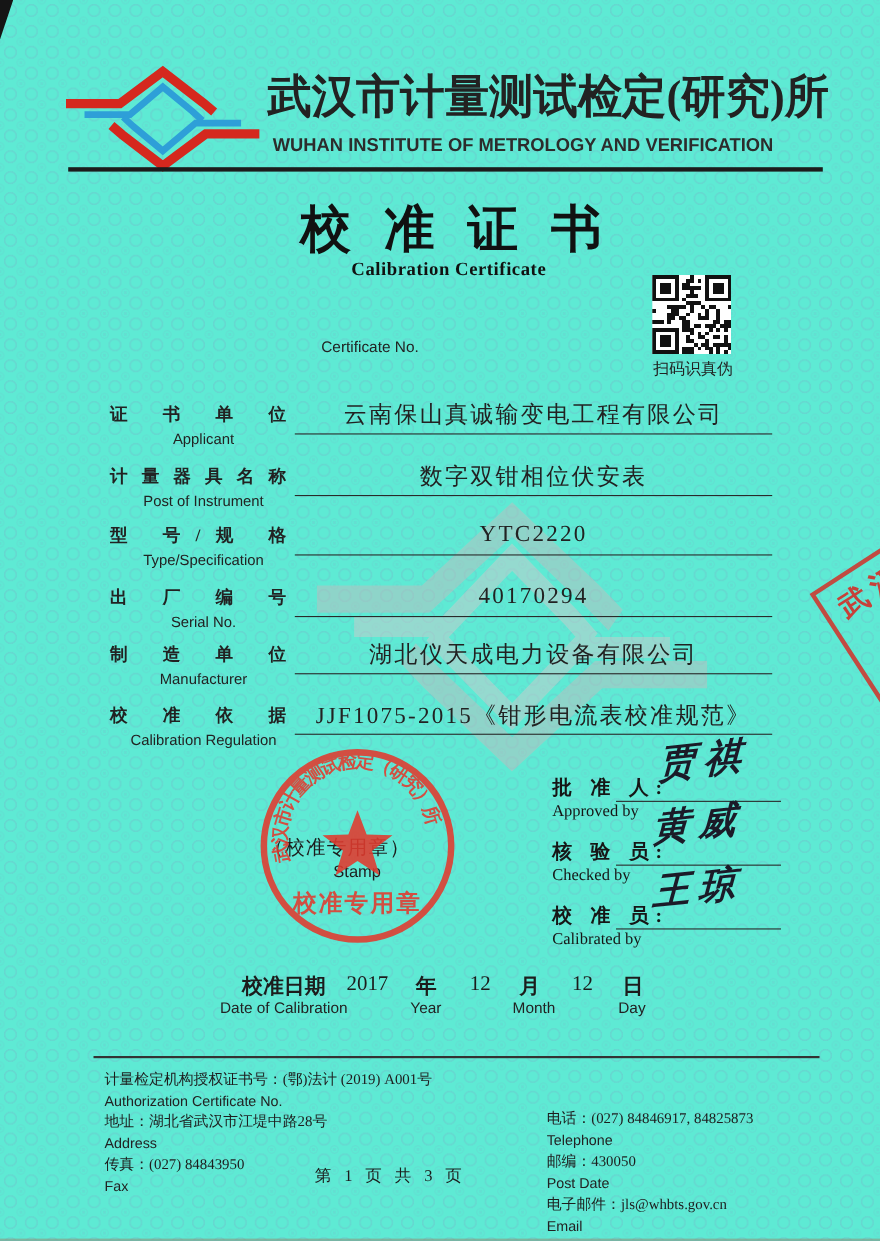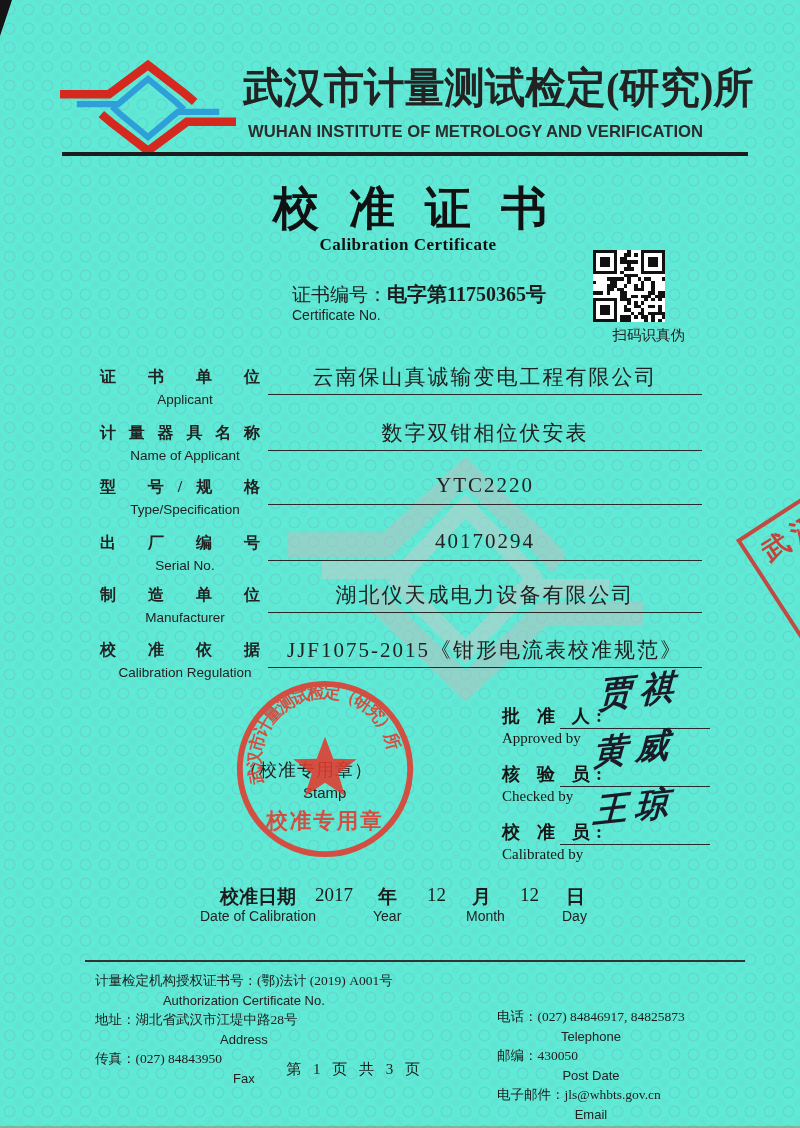--- a/index.html
+++ b/index.html
@@ -33,21 +33,21 @@
   .doc-title-cn{position:absolute;left:0;top:178px;width:820px;text-align:center;
     font-size:46px;font-weight:900;letter-spacing:30px;text-indent:30px;color:#111;}
   .doc-title-en{position:absolute;left:0;top:235px;width:816px;text-align:center;
     font-size:17px;font-weight:bold;letter-spacing:.5px;color:#111;}
 
   .certno{position:absolute;left:292px;top:281px;font-size:19px;white-space:nowrap;}
   .certno b{font-size:20px;font-weight:600;}
   .certno-en{position:absolute;left:292px;top:307px;font-family:"Liberation Sans",sans-serif;font-size:14px;color:#222;}
 
   .qr{position:absolute;left:593px;top:250px;width:72px;height:72px;}
-  .qr-caption{position:absolute;left:575px;top:326px;width:110px;text-align:right;font-size:14.5px;color:#222;}
+  .qr-caption{position:absolute;left:575px;top:326px;width:110px;text-align:center;font-size:14.5px;color:#222;}
 
   .watermark{position:absolute;left:288px;top:455px;opacity:.5;}
 
   
   .frow{position:absolute;left:100px;width:610px;}
   .flabel{position:absolute;left:0;top:0;width:160px;font-size:16px;font-weight:600;color:#222;
     text-align:justify;text-align-last:justify;}
   .flabel-en{position:absolute;left:10px;top:25px;width:150px;text-align:center;
     font-family:"Liberation Sans",sans-serif;font-size:13.5px;color:#222;}
   .fline{position:absolute;left:168px;right:8px;top:-4px;height:31px;border-bottom:1.6px solid #2a2a2a;
@@ -70,21 +70,21 @@
     font-weight:bold;color:#1b1b28;transform:rotate(-6deg) skewX(-8deg);letter-spacing:8px;}
   .h1{left:565px;top:668px}.h2{left:560px;top:726px}.h3{left:560px;top:784px}
 
   
   .date-cn{position:absolute;top:884px;font-size:19px;font-weight:600;color:#1c1c1c;}
   .date-en{position:absolute;top:908px;font-family:"Liberation Sans",sans-serif;font-size:14px;color:#222;}
 
   
   .footer-rule{position:absolute;left:85px;top:960px;width:660px;height:2px;background:#333;}
   .fcol{position:absolute;top:971px;font-size:13.5px;line-height:19.5px;color:#1d1d1d;}
-  .fcol .en{font-family:"Liberation Sans",sans-serif;font-size:13px;color:#222;text-align:center;}
+  .fcol .en{font-family:"Liberation Sans",sans-serif;font-size:13px;color:#222;}
   .fcol-left{left:95px;}
   .fcol-right{left:497px;margin-top:36px;}
   .page-number{position:absolute;left:0;top:1060px;width:710px;text-align:center;
     font-size:15px;letter-spacing:4px;color:#1c1c1c;}
 
   
   .side-stamp{position:absolute;left:736px;top:540px;width:270px;height:122px;
     border:4px solid rgba(210,47,40,.85);color:rgba(210,47,40,.9);
     transform:rotate(-33deg);transform-origin:0 0;padding:6px 12px;box-sizing:border-box;}
   .side-stamp .l1{font-size:27px;font-weight:bold;letter-spacing:7px;white-space:nowrap;}
@@ -105,21 +105,20 @@
     </g>
   </svg>
 
   <div class="org-cn">武汉市计量测试检定(研究)所</div>
   <div class="org-en">WUHAN INSTITUTE OF METROLOGY AND VERIFICATION</div>
   <div class="header-rule"></div>
 
   <div class="doc-title-cn">校准证书</div>
   <div class="doc-title-en">Calibration Certificate</div>
 
-  <div class="certno"><span>证书编号：</span><b>电字第11750365号</b></div>
   <div class="certno-en">Certificate No.</div>
 
   <svg id="qr-svg" class="qr" viewBox="0 0 21 21" shape-rendering="crispEdges">
       <rect x="0" y="0" width="21" height="21" fill="#ffffff"></rect>
       <rect x="10" y="0" width="1" height="1" fill="#111"></rect>
       <rect x="9" y="1" width="1" height="1" fill="#111"></rect>
       <rect x="10" y="1" width="1" height="1" fill="#111"></rect>
       <rect x="12" y="1" width="1" height="1" fill="#111"></rect>
       <rect x="8" y="2" width="1" height="1" fill="#111"></rect>
       <rect x="9" y="2" width="1" height="1" fill="#111"></rect>
@@ -250,21 +249,21 @@
     </g>
   </svg>
 
   <div class="frow f1">
     <div class="flabel">证 书 单 位</div>
     <div class="flabel-en">Applicant</div>
     <div class="fline">云南保山真诚输变电工程有限公司</div>
   </div>
   <div class="frow f2">
     <div class="flabel">计 量 器 具 名 称</div>
-    <div class="flabel-en">Name of Applicant</div>
+    <div class="flabel-en">Post of Instrument</div>
     <div class="fline">数字双钳相位伏安表</div>
   </div>
   <div class="frow f3">
     <div class="flabel">型 号/规 格</div>
     <div class="flabel-en">Type/Specification</div>
     <div class="fline">YTC2220</div>
   </div>
   <div class="frow f4">
     <div class="flabel">出 厂 编 号</div>
     <div class="flabel-en">Serial No.</div>

